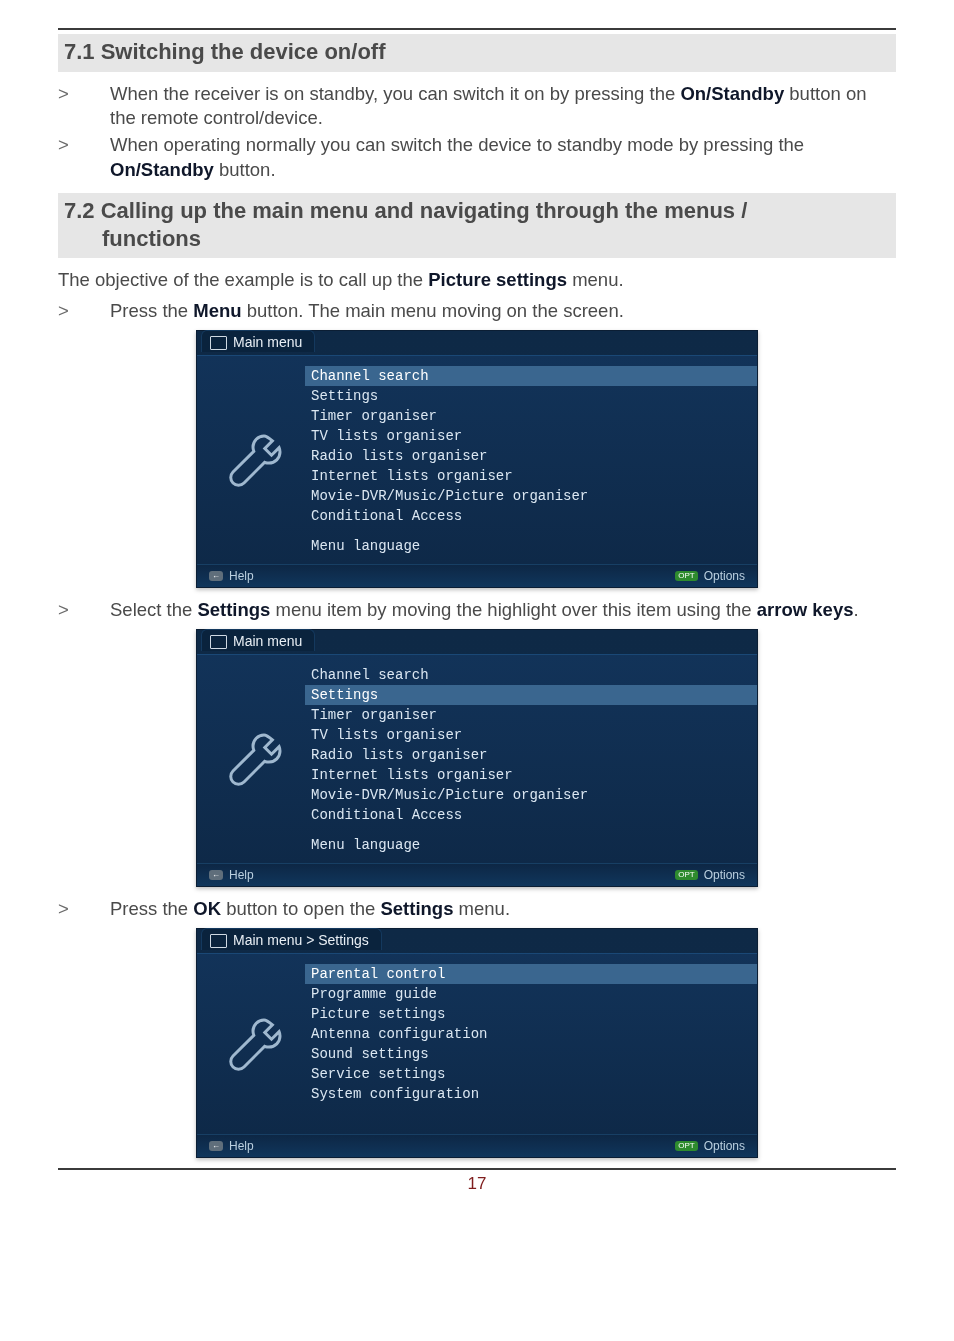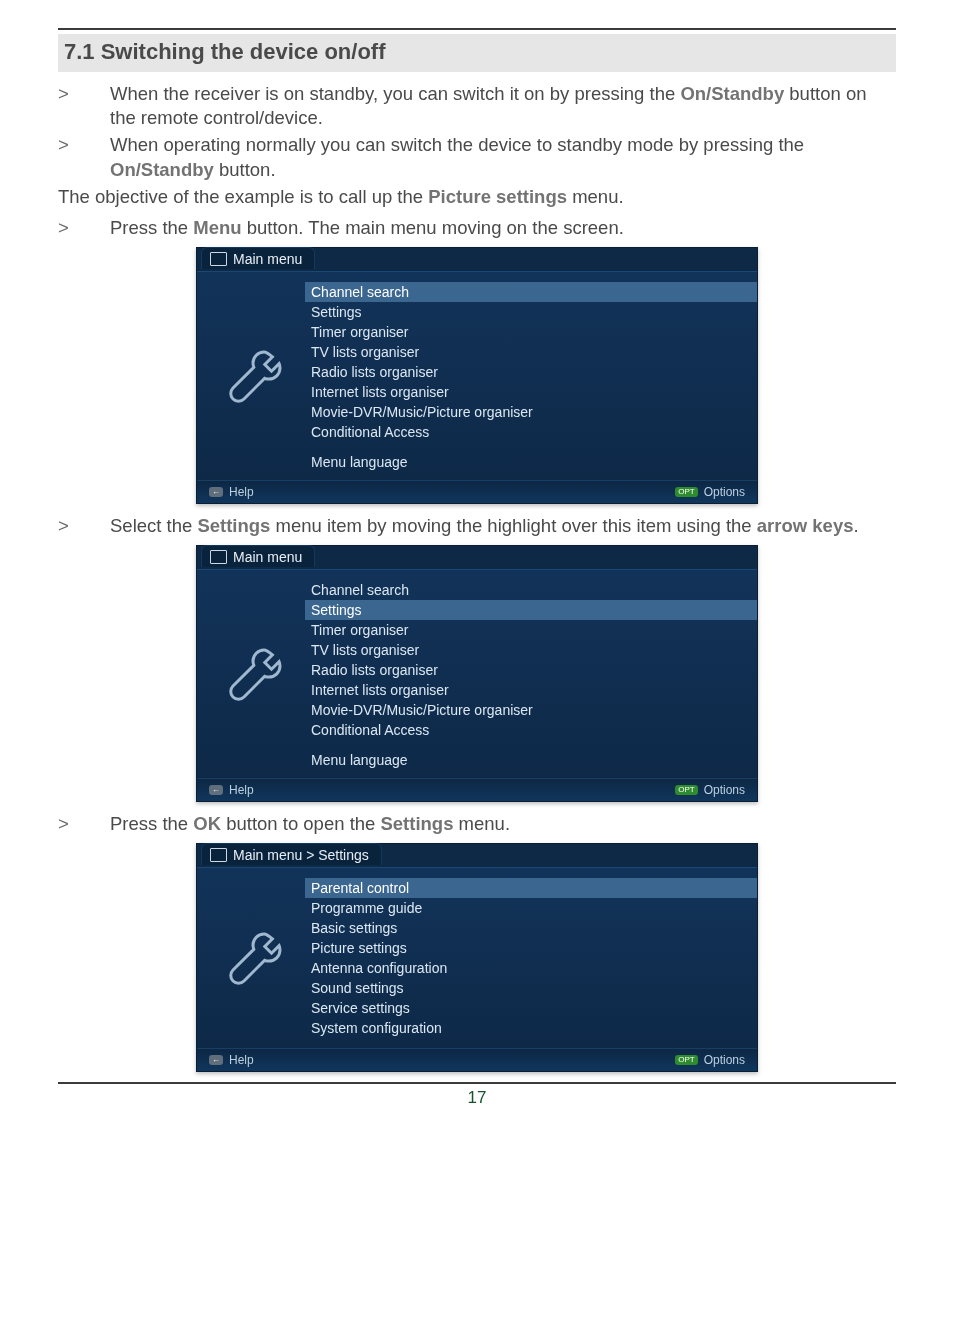--- a/index.html
+++ b/index.html
@@ -48,39 +48,39 @@
   }
   .list-marker {
     width: 52px;
     flex: 0 0 52px;
     color: #6a6a6a;
   }
   .list-content {
     flex: 1;
   }
   .emph {
-    color: #737373;
+    color: #0f172a;
     font-weight: 900;
     font-family: Arial, Helvetica, sans-serif;
   }
   .screenshot-wrap {
     display: flex;
     justify-content: center;
     margin: 6px 0 10px 0;
   }
   .osd {
     width: 560px;
     background: linear-gradient(#0e2946, #102a47);
     border: 1px solid #0b1e34;
     box-shadow: 0 2px 4px rgba(0,0,0,0.25);
     font-family: Arial, Helvetica, sans-serif;
   }
   .osd-tab {
     display: inline-flex;
-    align-items: center;
+    align-items: flex-end;
     gap: 6px;
     background: #0a233d;
     border: 1px solid #14395e;
     border-bottom: none;
     border-radius: 6px 6px 0 0;
     color: #e8eef4;
     font-size: 14px;
     padding: 3px 12px 2px 8px;
     margin-left: 4px;
     position: relative;
@@ -91,20 +91,21 @@
     border: 1.5px solid #cfd9e3;
     border-radius: 1px;
     display: inline-block;
     position: relative;
   }
   .osd-body {
     display: flex;
     min-height: 180px;
     background: linear-gradient(#123359, #0e2948);
     border-top: 1px solid #1a4876;
+    font-family: Liberation Mono, monospace;
   }
   .osd-left {
     width: 108px;
     display: flex;
     align-items: center;
     justify-content: center;
   }
   .wrench {
     width: 64px; height: 64px; display: block;
   }
@@ -153,21 +154,21 @@
   .pill-grey { background: #5f6e7b; }
   .pill-green { background: #2e8b2e; }
   .hr-bottom {
     border: none;
     border-top: 2px solid #3b3b3b;
     margin: 8px 0 4px 0;
   }
   .page-no {
     text-align: center;
     font-size: 17px;
-    color: #14532d;
+    color: #7f1d1d;
     padding-bottom: 14px;
   }
 </style>
 </head>
 <body>
 
 <div class="page">
 
   <hr class="hr-top">
 
@@ -182,20 +183,24 @@
     </div>
   </div>
 
   <div class="list-row">
     <div class="list-marker">&gt;</div>
     <div class="list-content">
       <span>When operating normally you can switch the device to standby mode by pressing the </span><span class="emph">On/Standby</span><span> button.</span>
     </div>
   </div>
 
+  <div class="section-hd" style="margin-top:10px">
+    <div class="section-hd-inner">7.2 Calling up the main menu and navigating through the menus /</div>
+    <div class="section-hd-inner sub-indent">functions</div>
+  </div>
 
   <p class="body-text">
     <span>The objective of the example is to call up the </span><span class="emph">Picture settings</span><span> menu.</span>
   </p>
 
   <div class="list-row">
     <div class="list-marker">&gt;</div>
     <div class="list-content">
       <span>Press the </span><span class="emph">Menu</span><span> button. The main menu moving on the screen.</span>
     </div>
@@ -299,21 +304,20 @@
       </div>
       <div class="osd-body">
         <div class="osd-left">
           <svg class="wrench" viewBox="0 0 64 64">
             <path d="M45 8c-6 0-11 5-11 11 0 1.5 .3 3 .8 4.3L14 44c-3 3-3 8 0 11s8 3 11 0l20.7-20.7c1.3 .5 2.8 .8 4.3 .8 6 0 11-5 11-11 0-1.6-.3-3.1-.9-4.5l-7.6 7.6-6.7-6.7 7.6-7.6C48.1 8.3 46.6 8 45 8z" fill="none" stroke="#9fb8cf" stroke-width="3"></path>
           </svg>
         </div>
         <ul class="osd-list">
           <li class="sel">Parental control</li>
           <li>Programme guide</li>
-          <li>Basic settings</li>
           <li>Picture settings</li>
           <li>Antenna configuration</li>
           <li>Sound settings</li>
           <li>Service settings</li>
           <li>System configuration</li>
         </ul>
       </div>
       <div class="osd-foot">
         <div class="foot-left">
           <span class="pill pill-grey">←</span>

